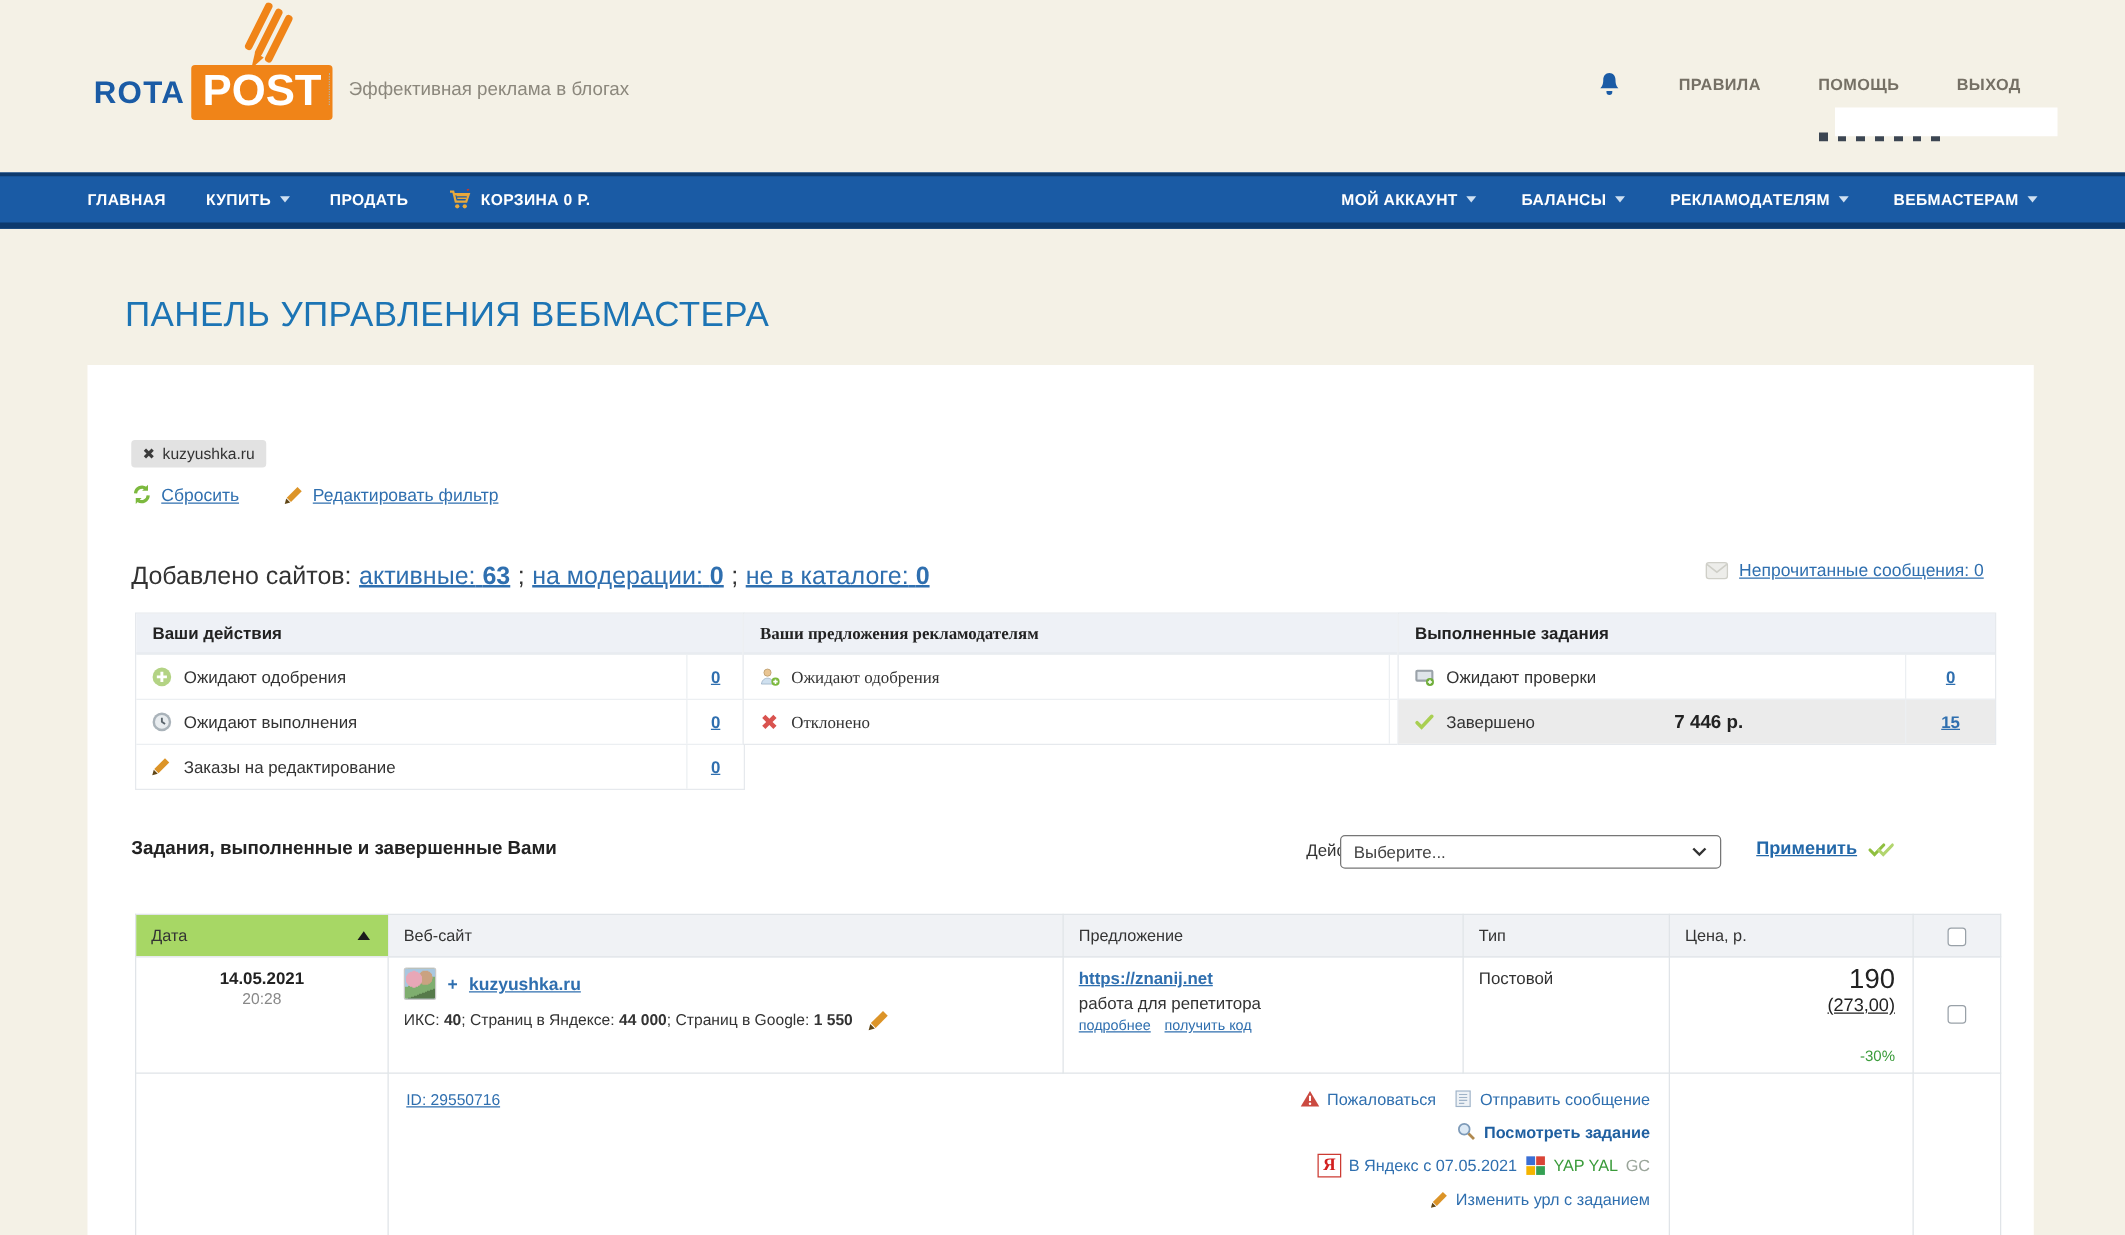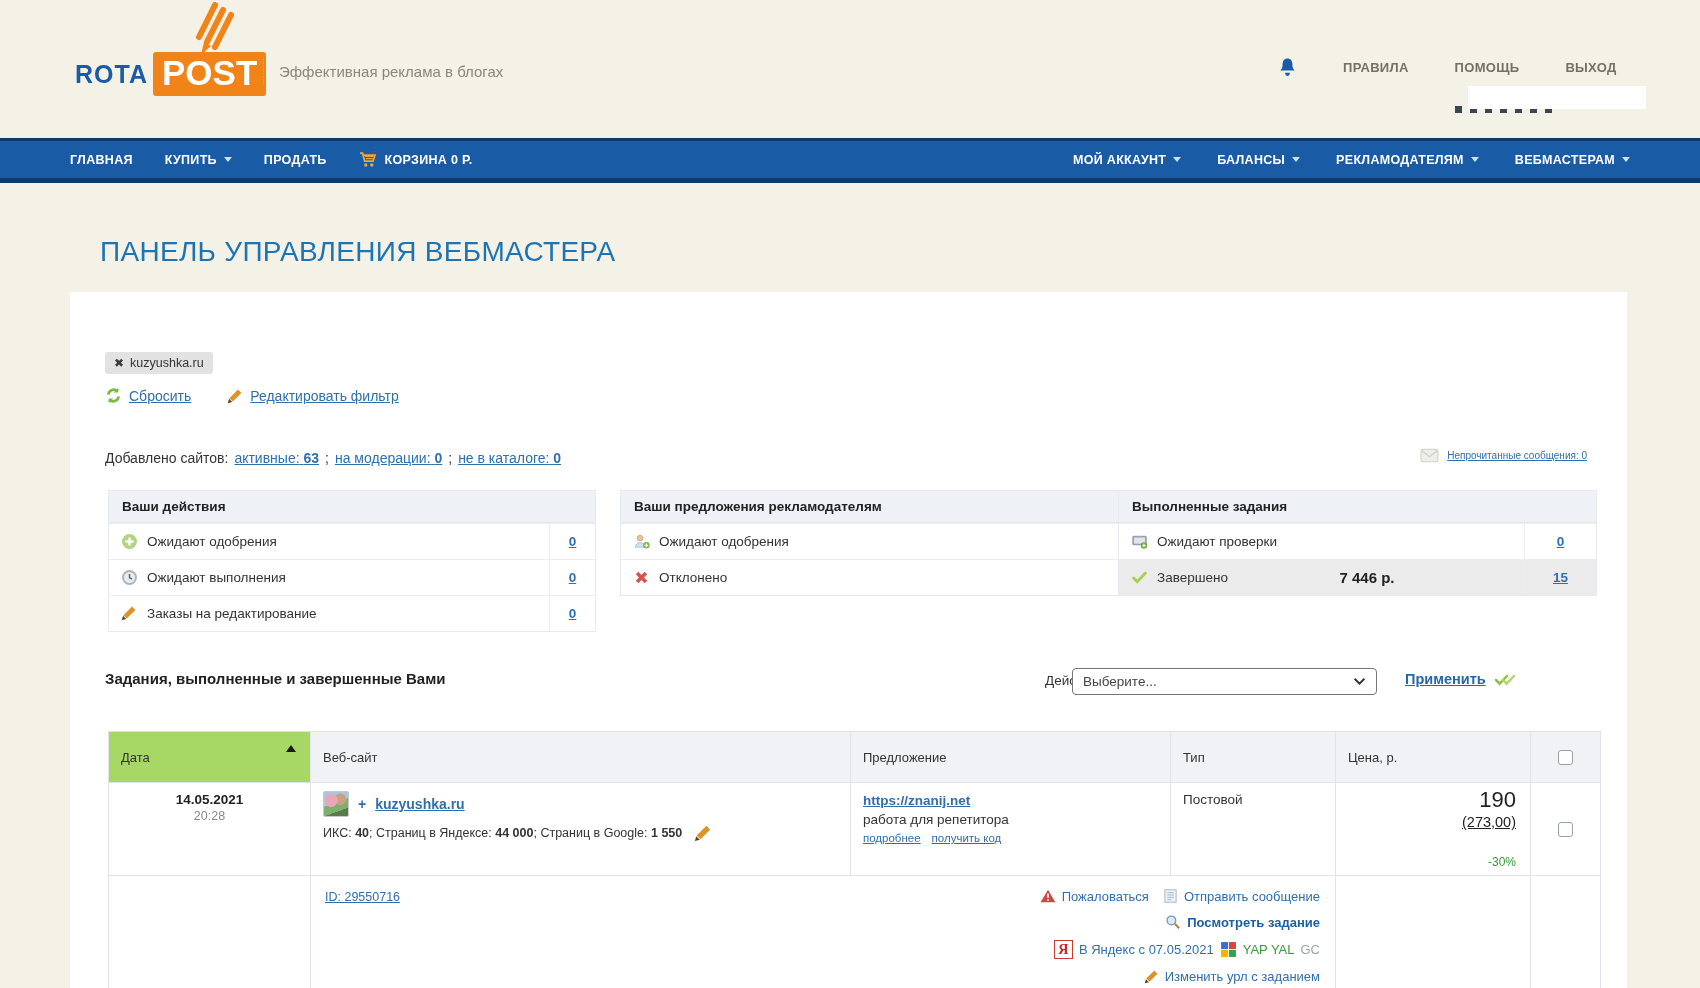--- a/index.html
+++ b/index.html
@@ -43,23 +43,23 @@
 
   .chip { position:absolute; left:35px; top:60px; background:#e2e2e2; border-radius:3px; padding:4px 9px;
           font-size:12.5px; color:#333; display:inline-flex; align-items:center; gap:6px; }
   .chip .x { font-weight:bold; color:#3a3a3a; font-size:12px; cursor:pointer; }
 
   .filter-links { position:absolute; left:35px; top:95px; display:flex; align-items:center; gap:22px; }
   .filter-links .grp { display:flex; align-items:center; gap:7px; margin-right:14px; }
   .lnk { color:#2f6faf; text-decoration:underline; cursor:pointer; }
   .filter-links .lnk { font-size:14px; }
 
-  .sites-row { position:absolute; left:35px; top:158px; font-size:14px; color:#333; display:flex; align-items:center; gap:6px; white-space:nowrap; }
+  .sites-row { position:absolute; left:35px; top:158px; font-size:20px; color:#333; display:flex; align-items:center; gap:6px; white-space:nowrap; }
   .sites-row b { font-weight:bold; }
-  .unread { position:absolute; right:40px; top:156px; display:flex; align-items:center; gap:8px; font-size:10px; }
+  .unread { position:absolute; right:40px; top:156px; display:flex; align-items:center; gap:8px; font-size:14px; }
 
   
   .panel { position:absolute; top:198px; border:1px solid #e6e9ed; background:#fff; }
   .panel-h { height:32px; background:#eef1f6; border-bottom:1px solid #e3e7eb; display:flex; align-items:center;
              padding:0 13px; font-weight:bold; font-size:13.5px; color:#222; }
   .p-row { display:flex; align-items:center; height:36px; border-top:1px solid #eceff2; padding-left:12px; font-size:13.5px; color:#333; }
   .p-row:first-of-type { border-top:none; }
   .p-row .ic { width:17px; height:17px; margin-right:9px; flex:0 0 auto; display:inline-flex; }
   .p-val { margin-left:auto; align-self:stretch; width:46px; border-left:1px solid #eceff2;
            display:flex; align-items:center; justify-content:center; font-size:13.5px; }
@@ -79,21 +79,21 @@
   .select-box { position:absolute; left:1002px; top:376px; width:305px; height:27px; background:#fff;
                 border:1px solid #767676; border-radius:4px; display:flex; align-items:center;
                 padding:0 10px; font-size:13.5px; color:#444; cursor:pointer; }
   .select-box .chev { margin-left:auto; display:inline-flex; }
   .apply-wrap { position:absolute; left:1335px; top:379px; display:flex; align-items:center; gap:8px; }
   .apply-wrap .lnk { font-weight:bold; font-size:14.5px; color:#2368a9; }
 
   
   .tbl { position:absolute; left:38px; top:439px; border-collapse:collapse; table-layout:fixed; width:1492px; background:#fff; }
   .tbl th, .tbl td { border:1px solid #e0e4e8; }
-  .tbl thead th { height:51px; background:#f0f2f5; font-size:13px; font-weight:normal; color:#333;
+  .tbl thead th { height:34px; background:#f0f2f5; font-size:13px; font-weight:normal; color:#333;
                   text-align:left; padding:0 12px; }
   .tbl thead th.th-date { background:#a7d765; position:relative; }
   .sort-up { position:absolute; right:14px; top:13px; width:0; height:0;
              border-left:5px solid transparent; border-right:5px solid transparent; border-bottom:7px solid #1b1b1b; }
   .tbl thead th.th-check, td.td-check { text-align:center; padding:0; }
 
   .td-date { text-align:center; vertical-align:top; padding-top:9px; }
   .td-date .d { font-weight:bold; font-size:13.5px; color:#222; }
   .td-date .t { color:#888; font-size:12.5px; margin-top:2px; }
 
@@ -307,21 +307,21 @@
               <path d="M2 10.8l3.2 3.2L0.8 15.2z" fill="#5f4516"></path>
             </svg>
         </span>
         <span>Заказы на редактирование</span>
         <span class="p-val">
             <a class="lnk">0</a>
           </span>
       </div>
     </div>
 
-    <div class="panel" id="panel-offers" style="left:550px; width:564px;">
+    <div class="panel" id="panel-offers" style="left:524px; width:564px;font-family:Liberation Serif, serif;">
       <div class="panel-h">Ваши предложения рекламодателям</div>
       <div class="p-row">
         <span class="ic">
           <svg width="17" height="17" viewBox="0 0 16 16">
             <circle cx="6.6" cy="4.8" r="2.7" fill="#e9c593" stroke="#b99a6b" stroke-width=".6"></circle>
             <path d="M2 13.4c.5-3.2 2.5-4.4 4.6-4.4 2.1 0 4.1 1.2 4.6 4.4z" fill="#cfe0ef" stroke="#9ab0c4" stroke-width=".6"></path>
             <circle cx="12.6" cy="11.6" r="3.1" fill="#7cb93e"></circle>
             <path d="M12.6 9.9v3.4M10.9 11.6h3.4" stroke="#fff" stroke-width="1.2"></path>
           </svg>
         </span>

